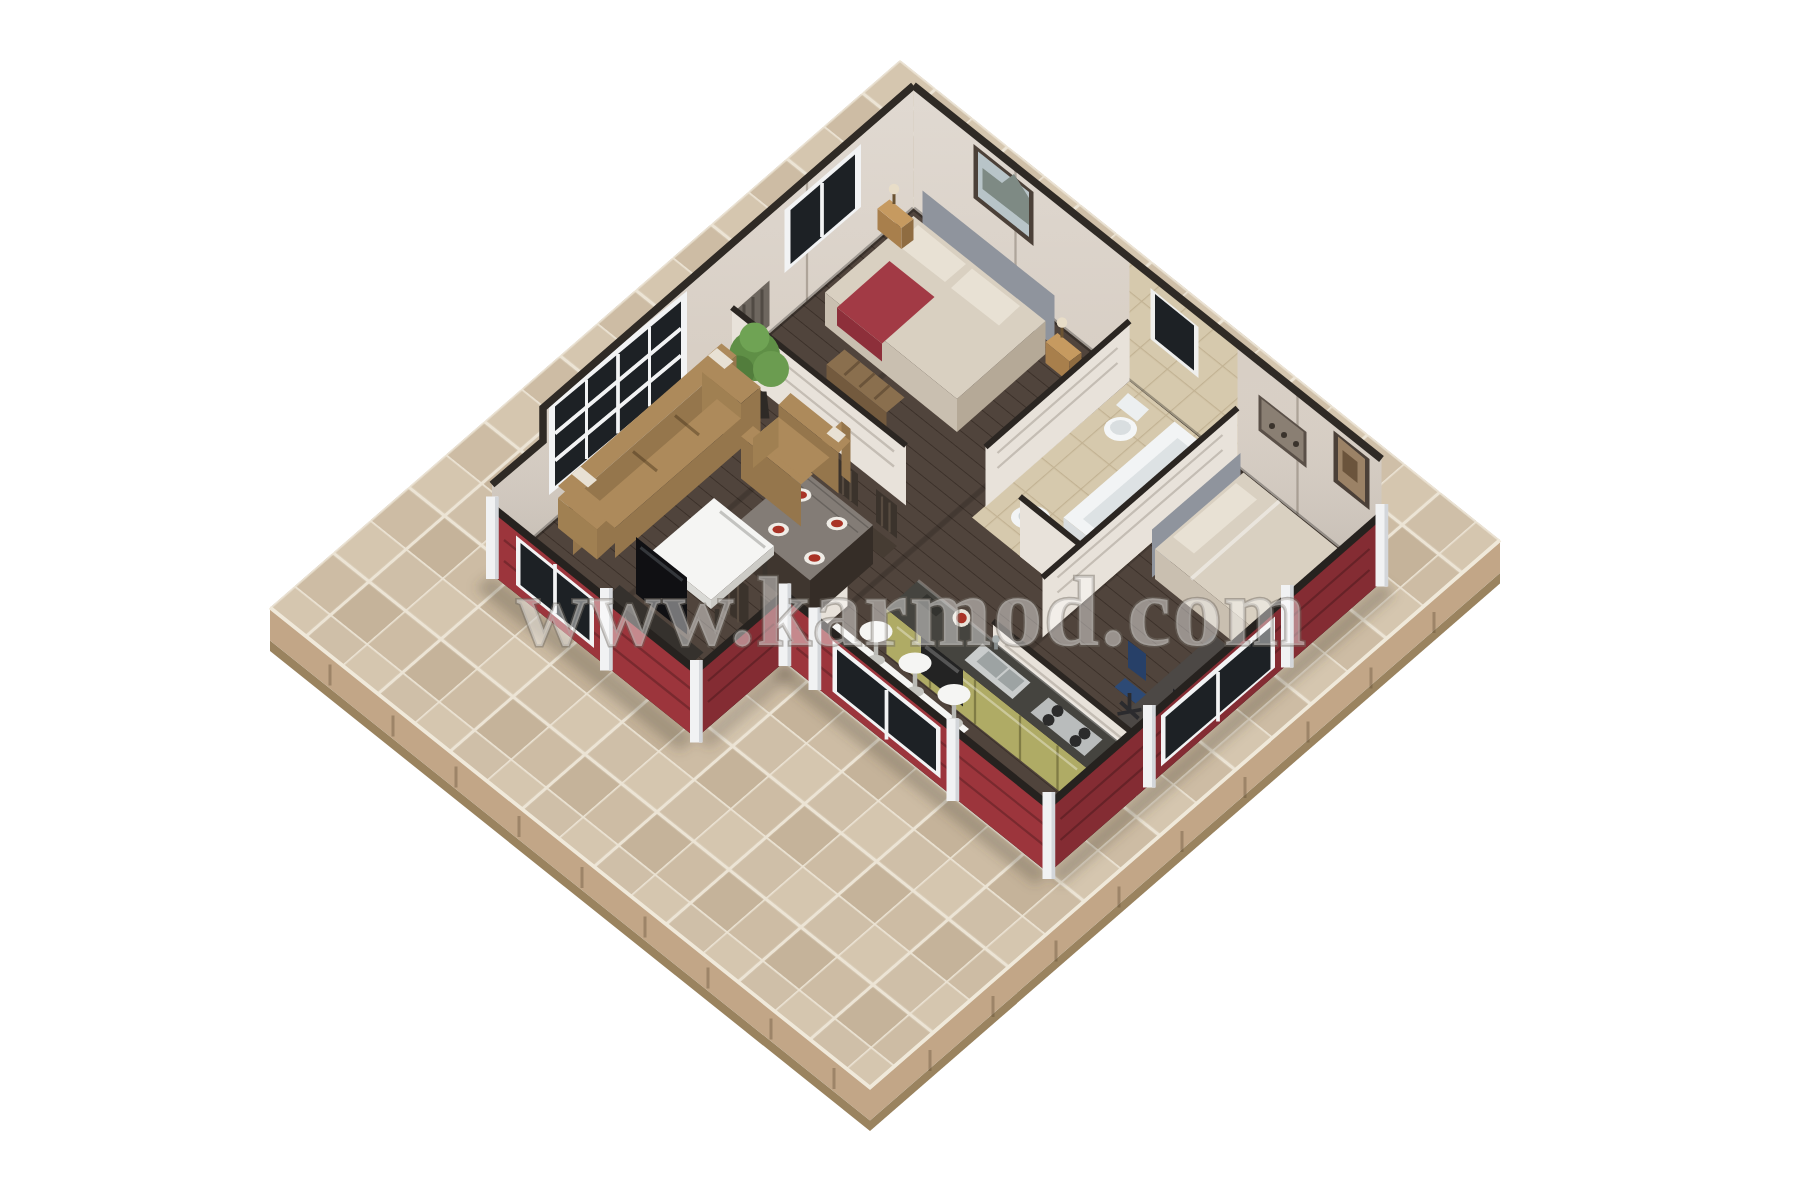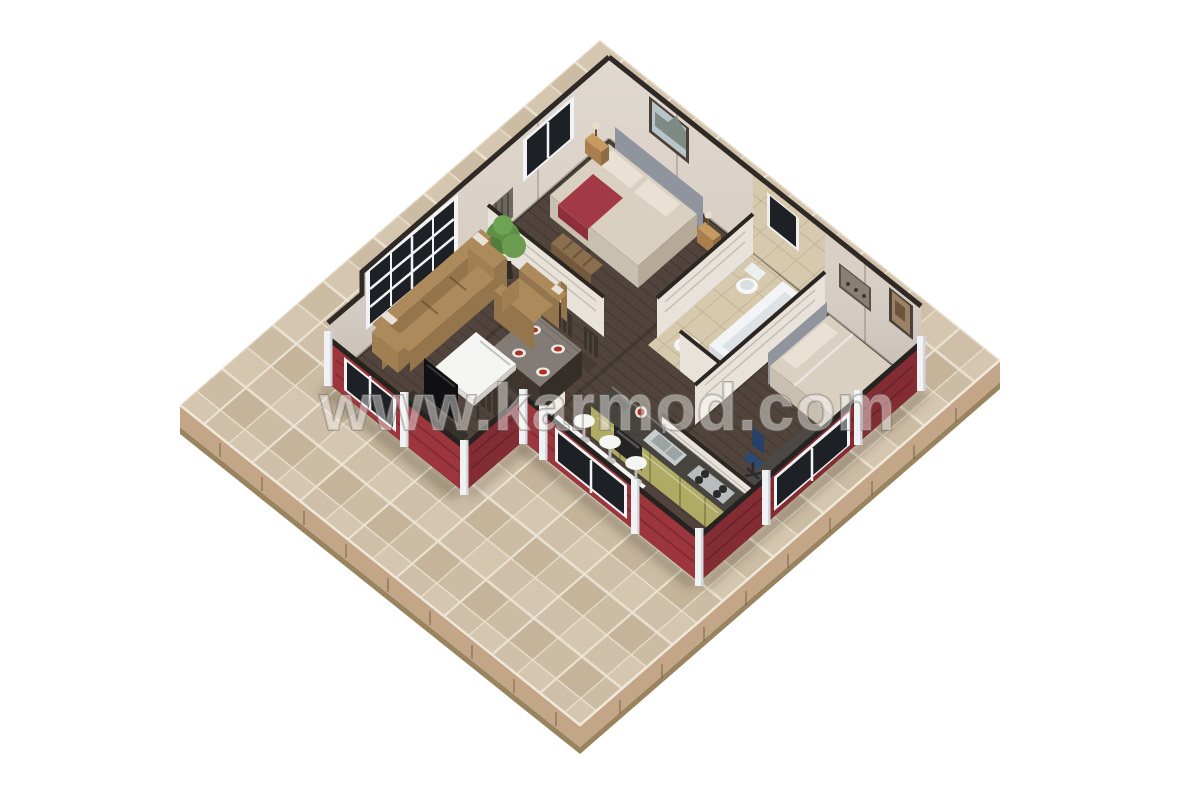--- a/index.html
+++ b/index.html
@@ -1,17 +1,17 @@
 <!DOCTYPE html>
 <html style="--background: #ffffff; --tile_base: #cdbca4; --tile_grout: #ece4d5; --platform_side: #c2a687; --platform_side_dark: #9a835f; --wall_beige: #d8cfc5; --wall_trim: #2f2a25; --red_wall: #9c353c; --red_wall_dark: #842c33; --top_rail: #26221f; --post_white: #f1f2f3; --floor_wood: #50443c; --bathroom_tile: #d6c9ad; --window_glass: #1d2125; --window_frame: #f2f3f4; --bed_linen: #d9d0c1; --pillow: #e8e1d4; --throw_red: #a23a45; --headboard: #8f949d; --nightstand_wood: #c69a60; --sofa_tan: #ad8a5b; --sofa_tan_dark: #95764c; --furniture_white: #f5f5f3; --tv_black: #141417; --dining_table_top: #837c76; --plant_green: #5f8f46; --cabinet_olive: #afab65; --counter_dark: #45443f; --steel: #c9cccc; --desk_gray: #4c4845; --chair_blue: #2d4a75; --partition: #e8e2da; --food_red: #a93326;"><head>
 <meta charset="utf-8">
 <style>
   html,body{margin:0;padding:0;background:#ffffff;}
   .stage{width:1200px;height:800px;position:relative;background:var(--background,#ffffff);overflow:hidden;
-         font-family:Liberation Sans, sans-serif;}
+         font-family:Liberation Serif, serif;}
   svg{display:block;}
   
   .c-tile-edge{fill:var(--platform_side,#c2a687);}
   .c-tile-edge2{fill:var(--platform_side_dark,#9a835f);}
   .c-wall{fill:var(--wall_beige,#d8cfc5);}
   .c-red{fill:var(--red_wall,#9c353c);}
   .c-red2{fill:var(--red_wall_dark,#842c33);}
   .c-post{fill:var(--post_white,#f1f2f3);}
   .c-glass{fill:var(--window_glass,#1d2125);}
   .c-linen{fill:var(--bed_linen,#d9d0c1);}

